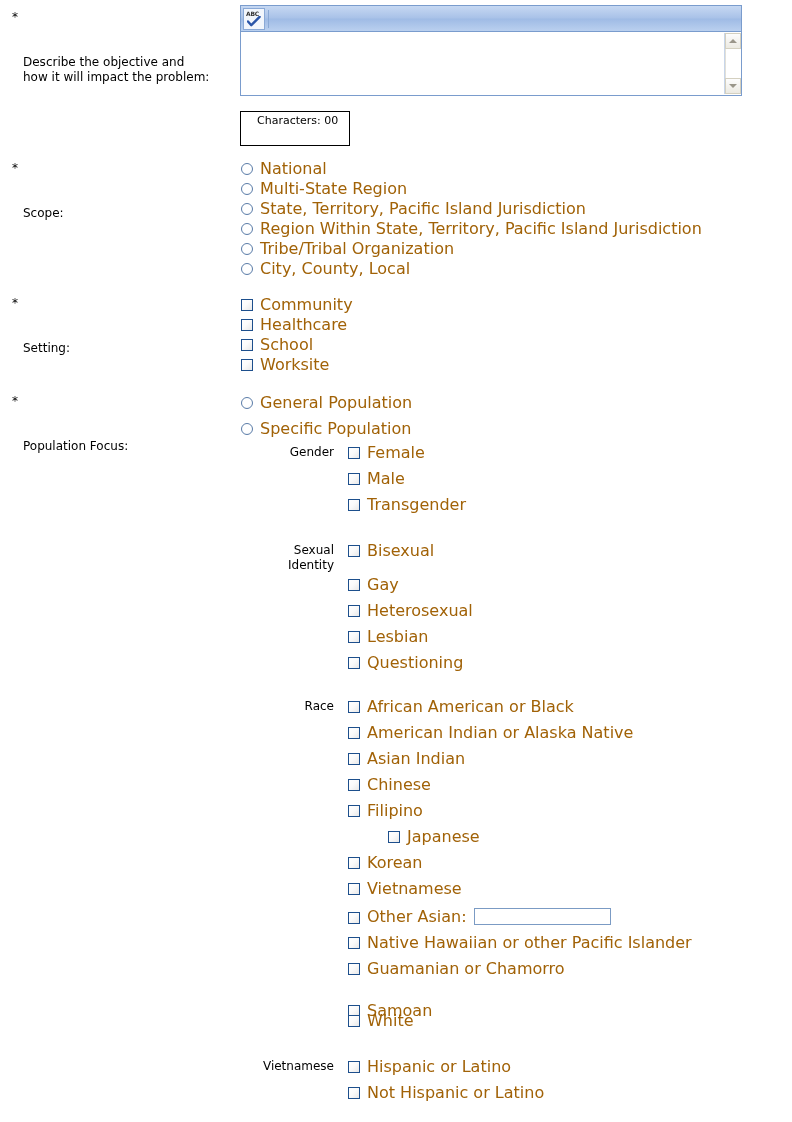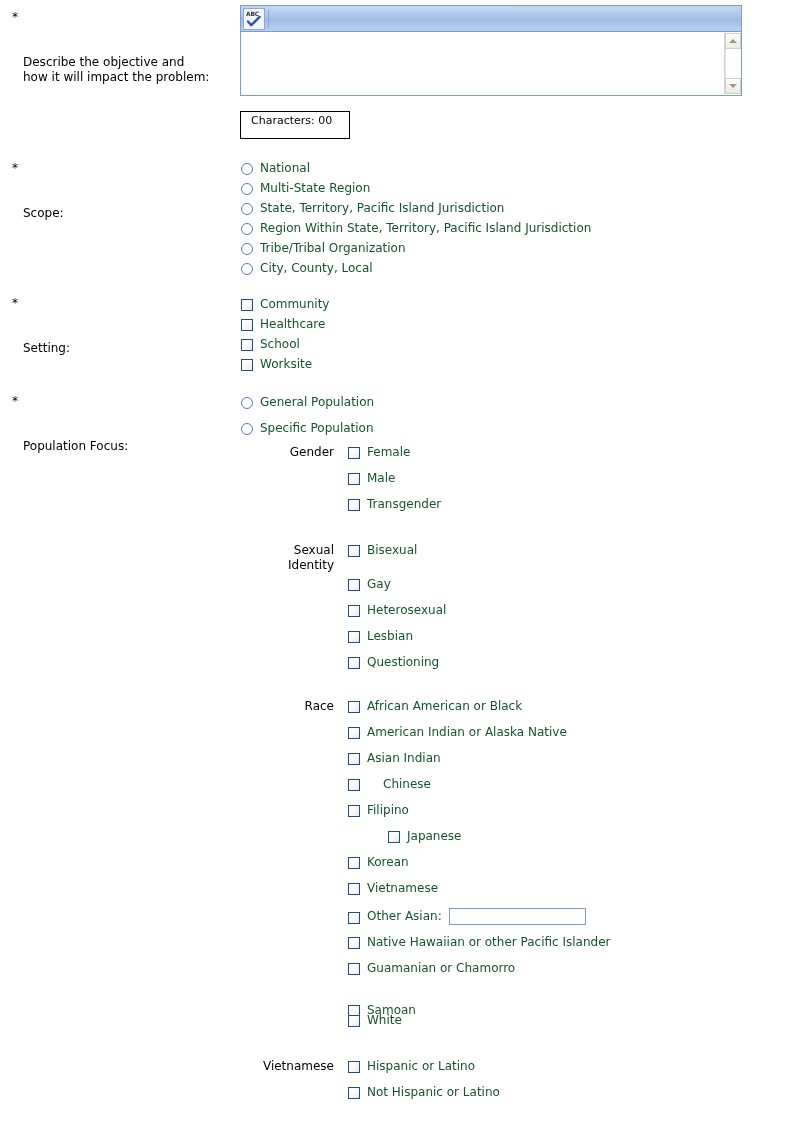--- a/index.html
+++ b/index.html
@@ -138,27 +138,27 @@
     background: #ffffff;
     border-left: 1px solid #e2e0d8;
     box-sizing: border-box;
   }
 
   #char-counter {
     position: absolute;
     left: 240px;
     top: 111px;
     width: 110px;
-    height: 28px;
+    height: 35px;
     border: 1px solid #000000;
     background: #ffffff;
     box-sizing: border-box;
     font-size: 11px;
     line-height: 18px;
-    padding-left: 10px;
+    padding-left: 16px;
     white-space: nowrap;
     overflow: hidden;
   }
 
   
   .opt-row {
     position: absolute;
     display: flex;
     align-items: flex-start;
     white-space: nowrap;
@@ -178,24 +178,24 @@
     width: 12px;
     height: 12px;
     border: 1px solid #1d4f8c;
     background: linear-gradient(135deg, #ffffff 0%, #fbfbfb 45%, #e8e8e8 100%);
     box-sizing: border-box;
     flex: 0 0 auto;
     margin-top: 2px;
     cursor: pointer;
   }
   .opt-label {
-    font-size: 12px;
+    font-size: 16px;
     line-height: 15px;
     margin-left: 7px;
-    color: #14532d;
+    color: #a16207;
   }
 
   
   .group-caption {
     position: absolute;
     font-size: 12px;
     line-height: 15px;
     text-align: right;
     color: #000;
   }
@@ -369,21 +369,21 @@
   <span class="opt-label">African American or Black</span>
 </div>
 <div class="opt-row" style="left:348px; top:725px;">
   <span class="check-box"></span>
   <span class="opt-label">American Indian or Alaska Native</span>
 </div>
 <div class="opt-row" style="left:348px; top:751px;">
   <span class="check-box"></span>
   <span class="opt-label">Asian Indian</span>
 </div>
-<div class="opt-row" style="left:348px; top:777px;gap:16px;">
+<div class="opt-row" style="left:348px; top:777px;">
   <span class="check-box"></span>
   <span class="opt-label">Chinese</span>
 </div>
 <div class="opt-row" style="left:348px; top:803px;">
   <span class="check-box"></span>
   <span class="opt-label">Filipino</span>
 </div>
 <div class="opt-row" style="left:348px; top:829px;padding-left:40px;">
   <span class="check-box"></span>
   <span class="opt-label">Japanese</span>

